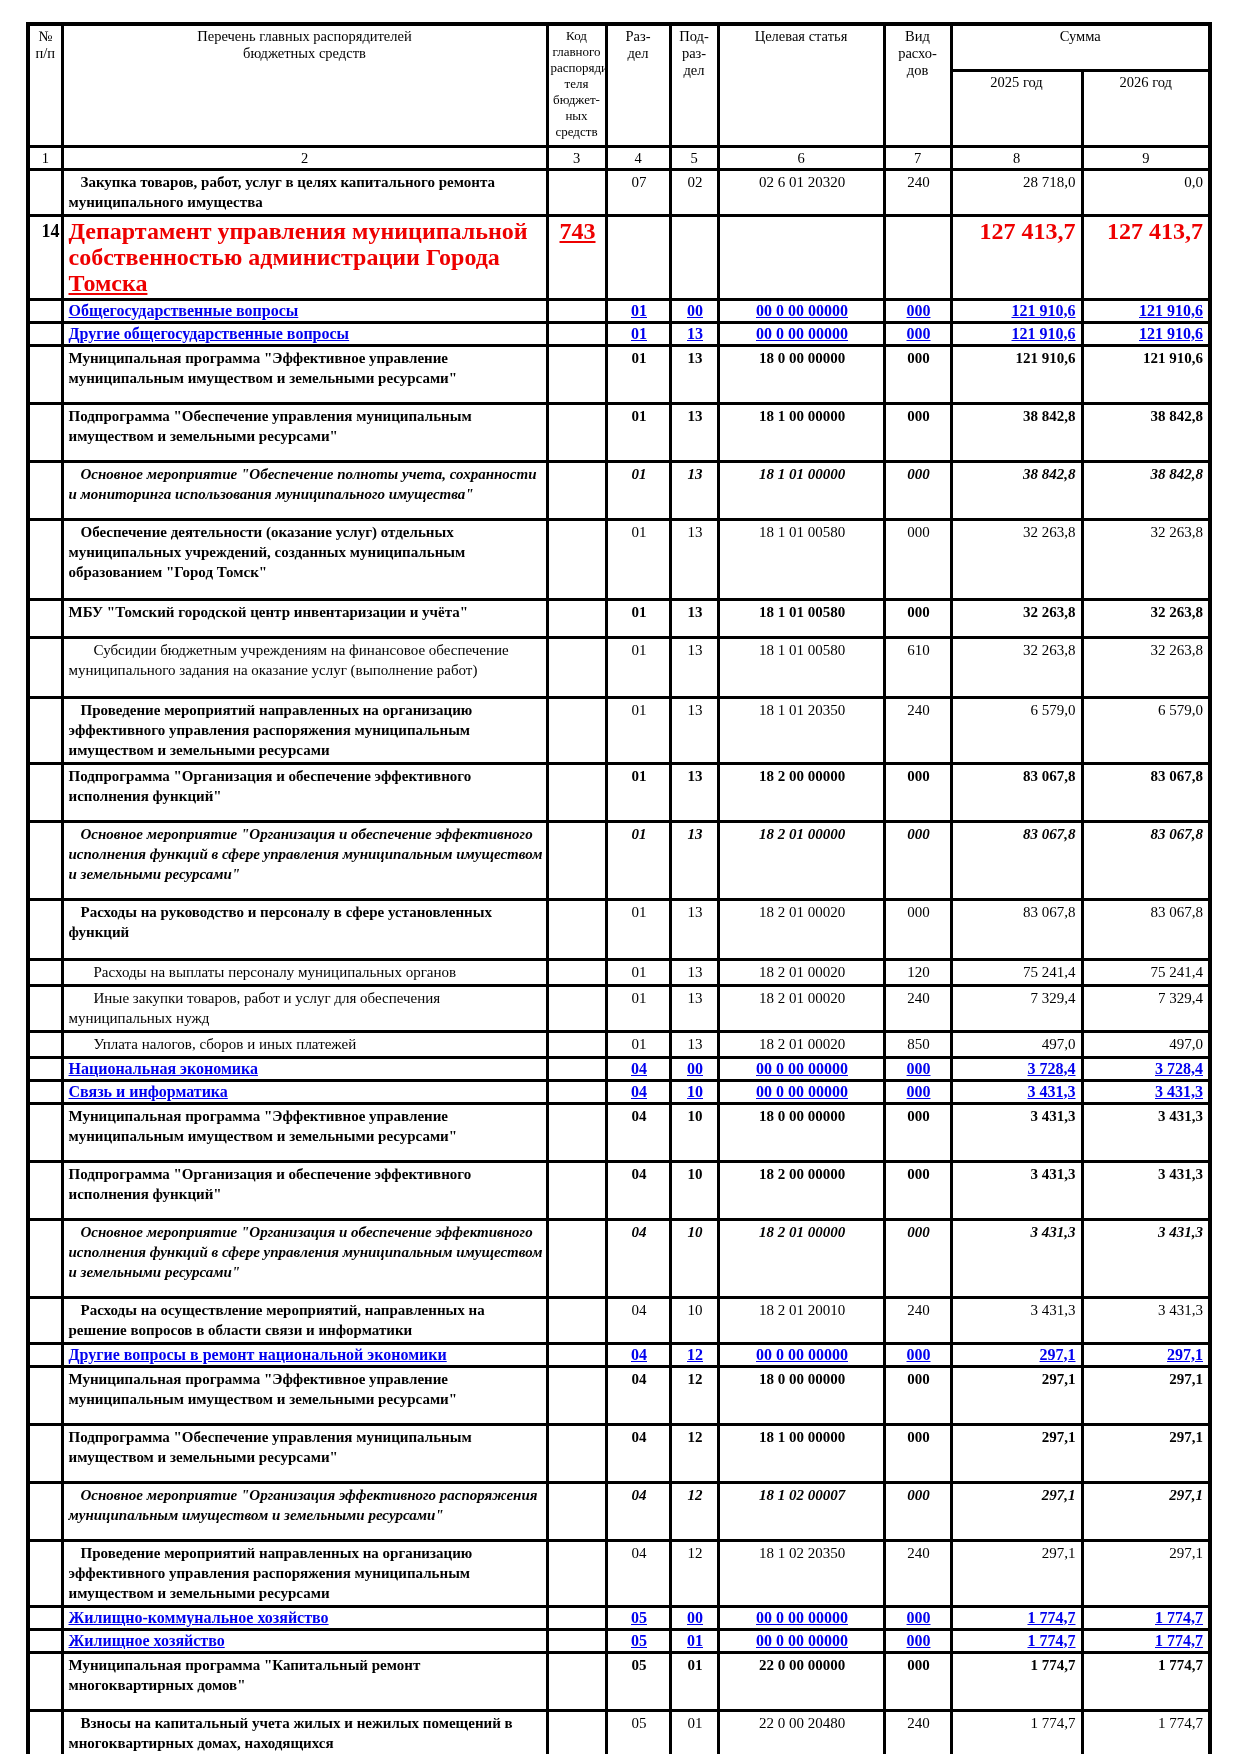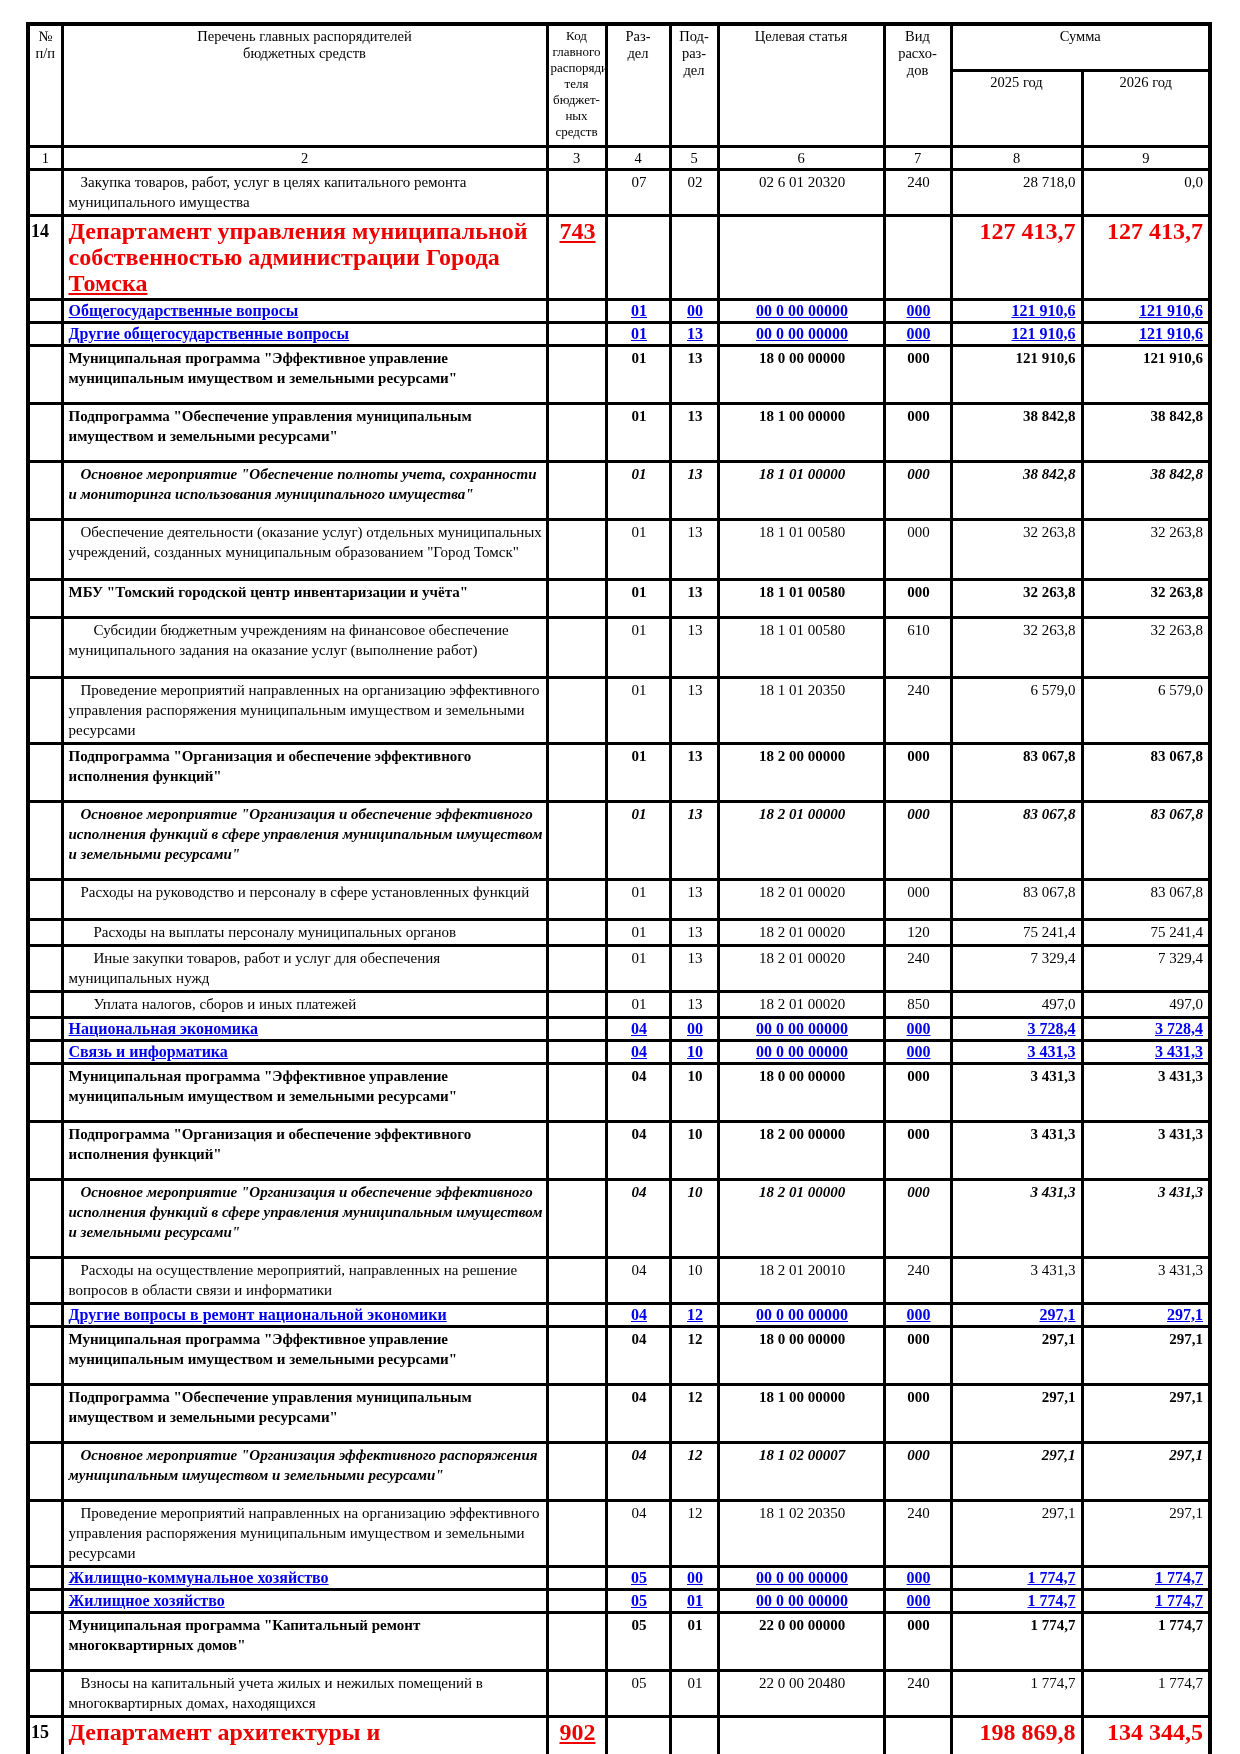--- a/index.html
+++ b/index.html
@@ -50,26 +50,26 @@
     line-height: 18px;
     padding: 0;
     vertical-align: middle;
   }
   
   tbody td {
     font-size: 15px;
     line-height: 20px;
     padding: 1px 3px 2px 5px;
   }
-  td.c-num   { text-align: left; font-weight: bold; padding-left: 1px; padding-right: 1px; }
+  td.c-num   { text-align: right; font-weight: bold; padding-left: 1px; padding-right: 1px; }
   td.c-name  { text-align: left; }
   td.c-code, td.c-r, td.c-pr, td.c-t, td.c-v { text-align: center; }
   td.c-a25, td.c-a26 { text-align: right; padding-right: 5px; }
 
-  tr.ind1 td.c-name { text-indent: 12px; }
+  tr.ind1 td.c-name { text-indent: 12px; font-weight: bold; }
   tr.ind2 td.c-name { text-indent: 25px; }
 
   tr.r-bold td { font-weight: bold; padding-bottom: 14px; }
   tr.r-bi td   { font-weight: bold; font-style: italic; padding-bottom: 14px; }
   tr.tall td   { padding-bottom: 16px; }
 
   tr.r-blue td {
     color: #0000ee;
     font-weight: bold;
     font-size: 16px;

